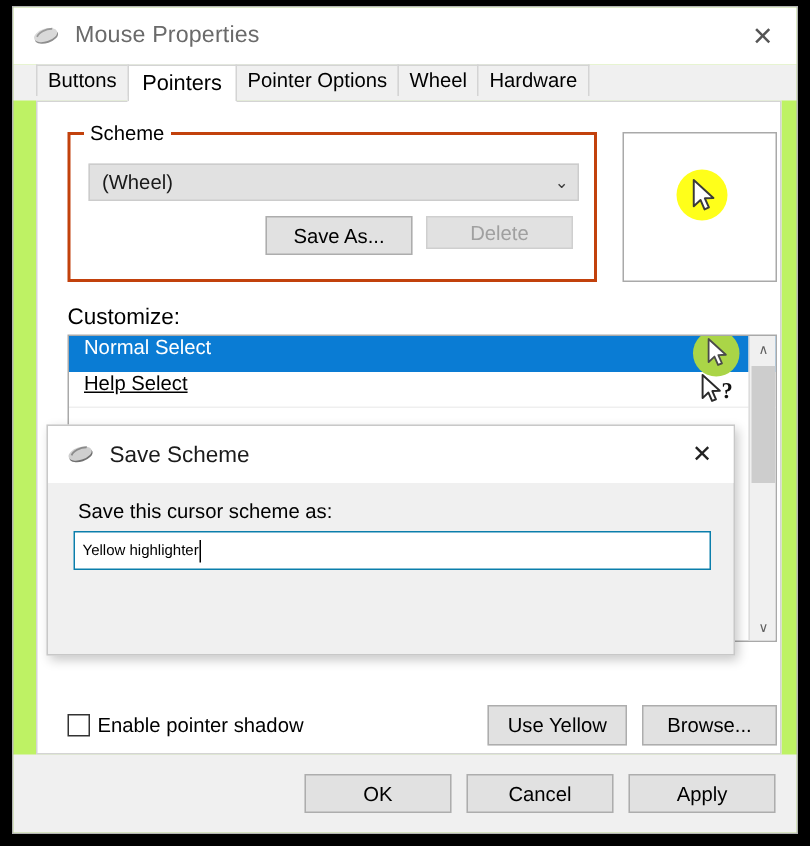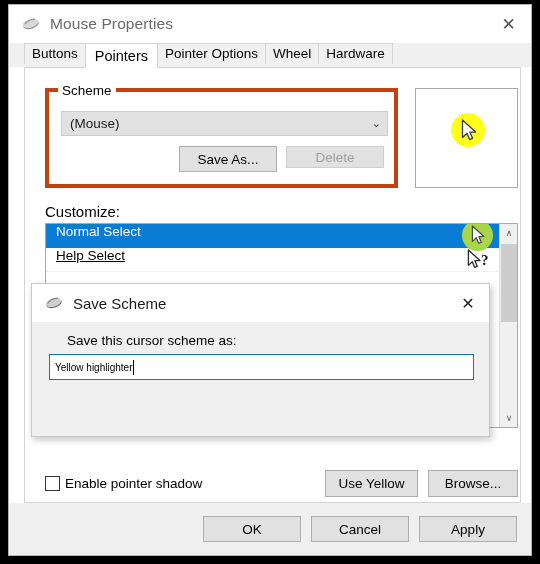--- a/index.html
+++ b/index.html
@@ -16,21 +16,21 @@
     position: relative;
     width: 540px; height: 564px;
     background: #000000;
   }
 
   
   #mouse-window {
     position: absolute;
     left: 8px; top: 4px;
     width: 524px; height: 552px;
-    background: #ffffff;
+    background: #bef264;
     border: 1px solid #b4b4b4;
     display: flex;
     flex-direction: column;
   }
 
   
   .titlebar {
     height: 38px;
     background: #ffffff;
     display: flex;
@@ -105,21 +105,21 @@
     border: 1px solid #d4d4d4;
     flex: 1 1 auto;
     z-index: 2;
   }
 
   
   .groupbox {
     position: absolute;
     left: 20px; top: 20px;
     width: 353px; height: 100px;
-    border: 4px solid #c2410c;
+    border: 2px solid #c2410c;
   }
   .group-legend {
     position: absolute;
     top: -9px; left: 9px;
     background: #ffffff;
     padding: 0 4px;
     font-size: 13.5px;
     color: #000;
   }
   .combo {
@@ -292,21 +292,21 @@
   }
   .sd-title-text { font-size: 15px; color: #1b1b1b; }
   .sd-close {
     position: absolute; right: 0; top: 0;
     width: 42px; height: 38px;
     display: flex; align-items: center; justify-content: center;
     color: #222; font-size: 16px; cursor: default;
   }
   .sd-prompt {
     position: absolute;
-    left: 35px; top: 49px;
+    left: 20px; top: 49px;
     font-size: 13.5px;
     color: #000;
   }
   .sd-input {
     position: absolute;
     left: 17px; top: 70px;
     width: 425px; height: 26px;
     background: #ffffff;
     border: 1px solid #0b7eab;
     display: flex;
@@ -365,21 +365,21 @@
       <div class="tab">Wheel</div>
       <div class="tab">Hardware</div>
     </div>
 
     <div class="tabpage">
 
       <div class="groupbox">
         <div class="group-legend">Scheme</div>
 
         <div class="combo">
-          <span>(Mouse)</span>
+          <span>(Wheel)</span>
           <span class="chev">⌄</span>
         </div>
 
         <div class="btn" id="btn-save-as">Save As...</div>
         <div class="btn disabled" id="btn-delete">Delete</div>
       </div>
 
       <div class="preview">
         <div class="yellow-dot"></div>
         <svg class="cursor-svg" style="left:45px; top:30px;" width="18" height="24" viewBox="0 0 18 24">

